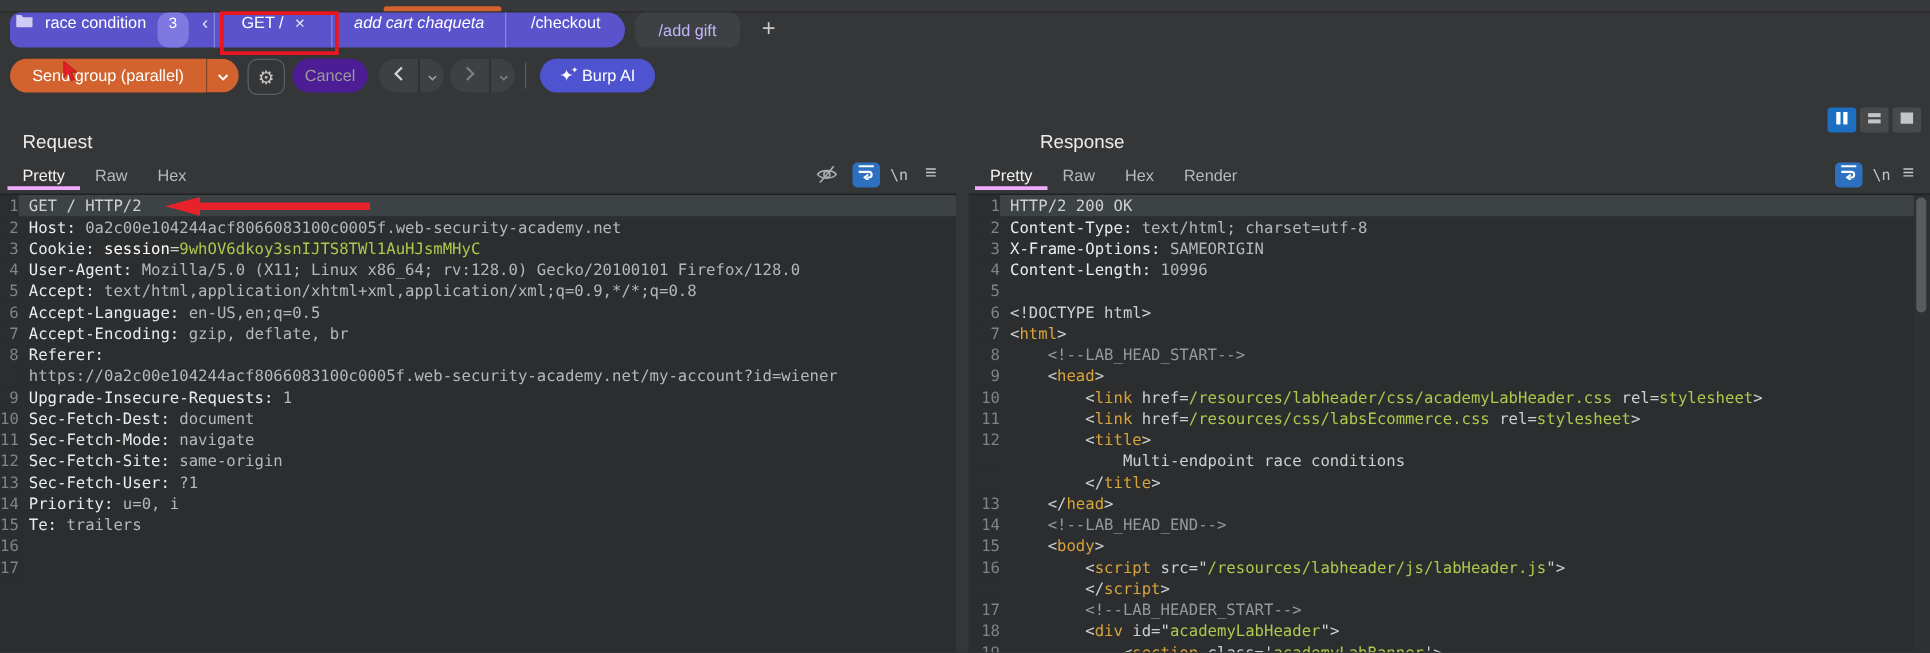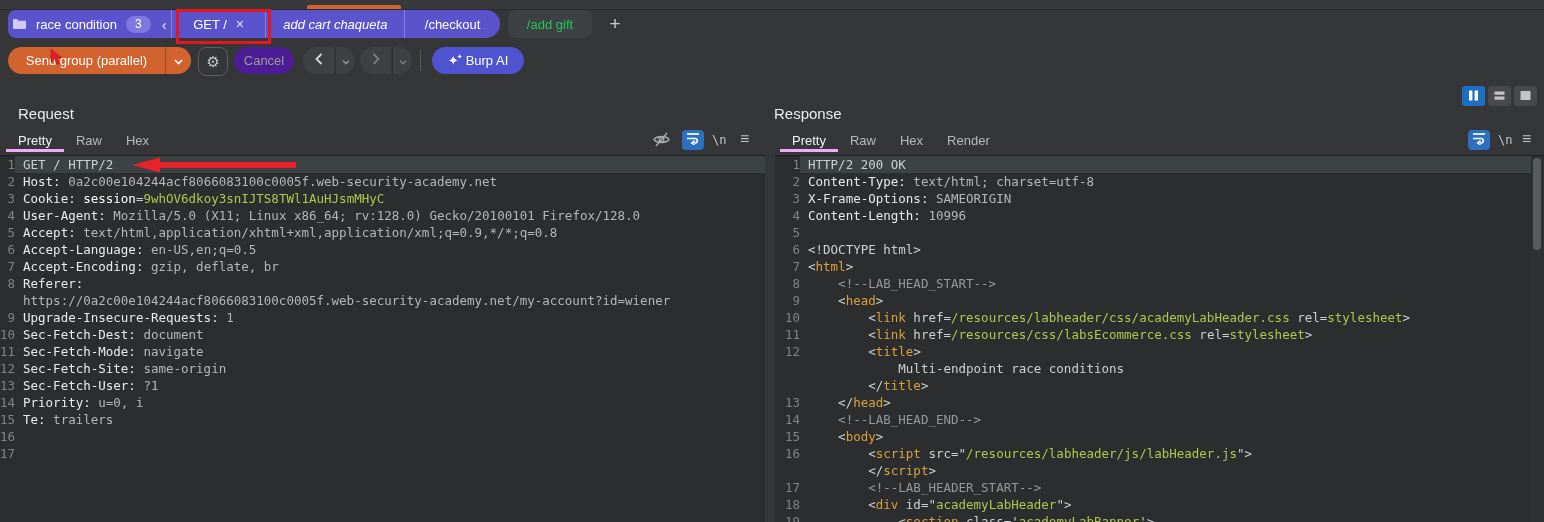--- a/index.html
+++ b/index.html
@@ -8,27 +8,27 @@
   .abs{position:absolute;}
 
   
   .top-strip{left:0;top:0;width:1544px;height:9px;background:#38393b;border-bottom:1px solid #2a2b2d;}
   .nav-underline{left:307px;top:5px;width:94px;height:4px;background:#d2622e;border-radius:2px 2px 0 0;}
 
   
   .tab-group{left:8px;top:10px;width:492px;height:28px;background:#5a53cb;border-radius:8px 14px 14px 8px;
              display:flex;align-items:center;color:#fff;}
   .tg-sep{width:1px;height:28px;background:rgba(255,255,255,.28);flex:none;}
-  .tab{display:flex;align-items:center;justify-content:center;height:28px;gap:9px;font-size:13px;cursor:default;}
+  .tab{display:flex;justify-content:center;height:28px;gap:9px;font-size:13px;cursor:default;}
   .tab .lbl{white-space:nowrap;}
   .t1{width:163px;}.t2{width:94px;}.t3{width:138px;font-style:italic;}.t4{width:95px;}
   .badge{background:#7e78e0;border-radius:9px;padding:1px 9px;font-size:12px;line-height:15px;}
   .collapse{font-size:15px;color:#e6e4fa;margin-left:2px;}
   .close-x{font-size:14px;color:#e6e4fa;}
-  .tab-gift{left:508px;top:10px;width:84px;height:28px;background:#3e4143;border-radius:8px;color:#22c55e;
+  .tab-gift{left:508px;top:10px;width:84px;height:28px;background:#3e4143;border-radius:8px;color:#c4b5fd;
             font-size:13px;display:flex;align-items:center;justify-content:center;}
   .plus{left:602px;top:10px;width:26px;height:28px;font-size:19px;color:#c9c9c9;display:flex;align-items:center;justify-content:center;}
 
   
   .anno-rect{left:176px;top:9px;width:89px;height:29px;border:3px solid #e8171f;z-index:9;pointer-events:none;}
   .anno-arrow{left:130px;top:156px;z-index:9;pointer-events:none;}
   .anno-cursor{left:49px;top:48px;z-index:9;pointer-events:none;}
 
   
   .btn{display:flex;align-items:center;justify-content:center;font-size:13px;}
@@ -199,21 +199,21 @@
   <div class="abs icon-btn wrap-btn" style="left:682px;top:130px;">
     <span><svg width="14" height="13" viewBox="0 0 14 13">
           <line x1="1" y1="2" x2="13" y2="2" stroke="#fff" stroke-width="1.7"></line>
           <path d="M1 6.5 H9.5 A2.3 2.3 0 0 1 9.5 11 H7.5" fill="none" stroke="#fff" stroke-width="1.7"></path>
           <path d="M8.6 8.6 L5.6 11 L8.6 13" fill="none" stroke="#fff" stroke-width="1.4"></path>
         </svg></span>
   </div>
   <div class="abs nl-ico" style="left:712px;top:133px;">\n</div>
   <div class="abs burger" style="left:740px;top:130px;">≡</div>
 
-  <div class="abs p-title" style="left:774px;top:105px;">Response</div>
+  <div class="abs p-title" style="left:832px;top:105px;">Response</div>
   <div class="abs ptabs" style="left:780px;top:130px;">
     <div class="ptab active">Pretty</div>
     <div class="ptab">Raw</div>
     <div class="ptab">Hex</div>
     <div class="ptab">Render</div>
   </div>
   <div class="abs icon-btn wrap-btn" style="left:1468px;top:130px;">
     <span><svg width="14" height="13" viewBox="0 0 14 13">
           <line x1="1" y1="2" x2="13" y2="2" stroke="#fff" stroke-width="1.7"></line>
           <path d="M1 6.5 H9.5 A2.3 2.3 0 0 1 9.5 11 H7.5" fill="none" stroke="#fff" stroke-width="1.7"></path>

